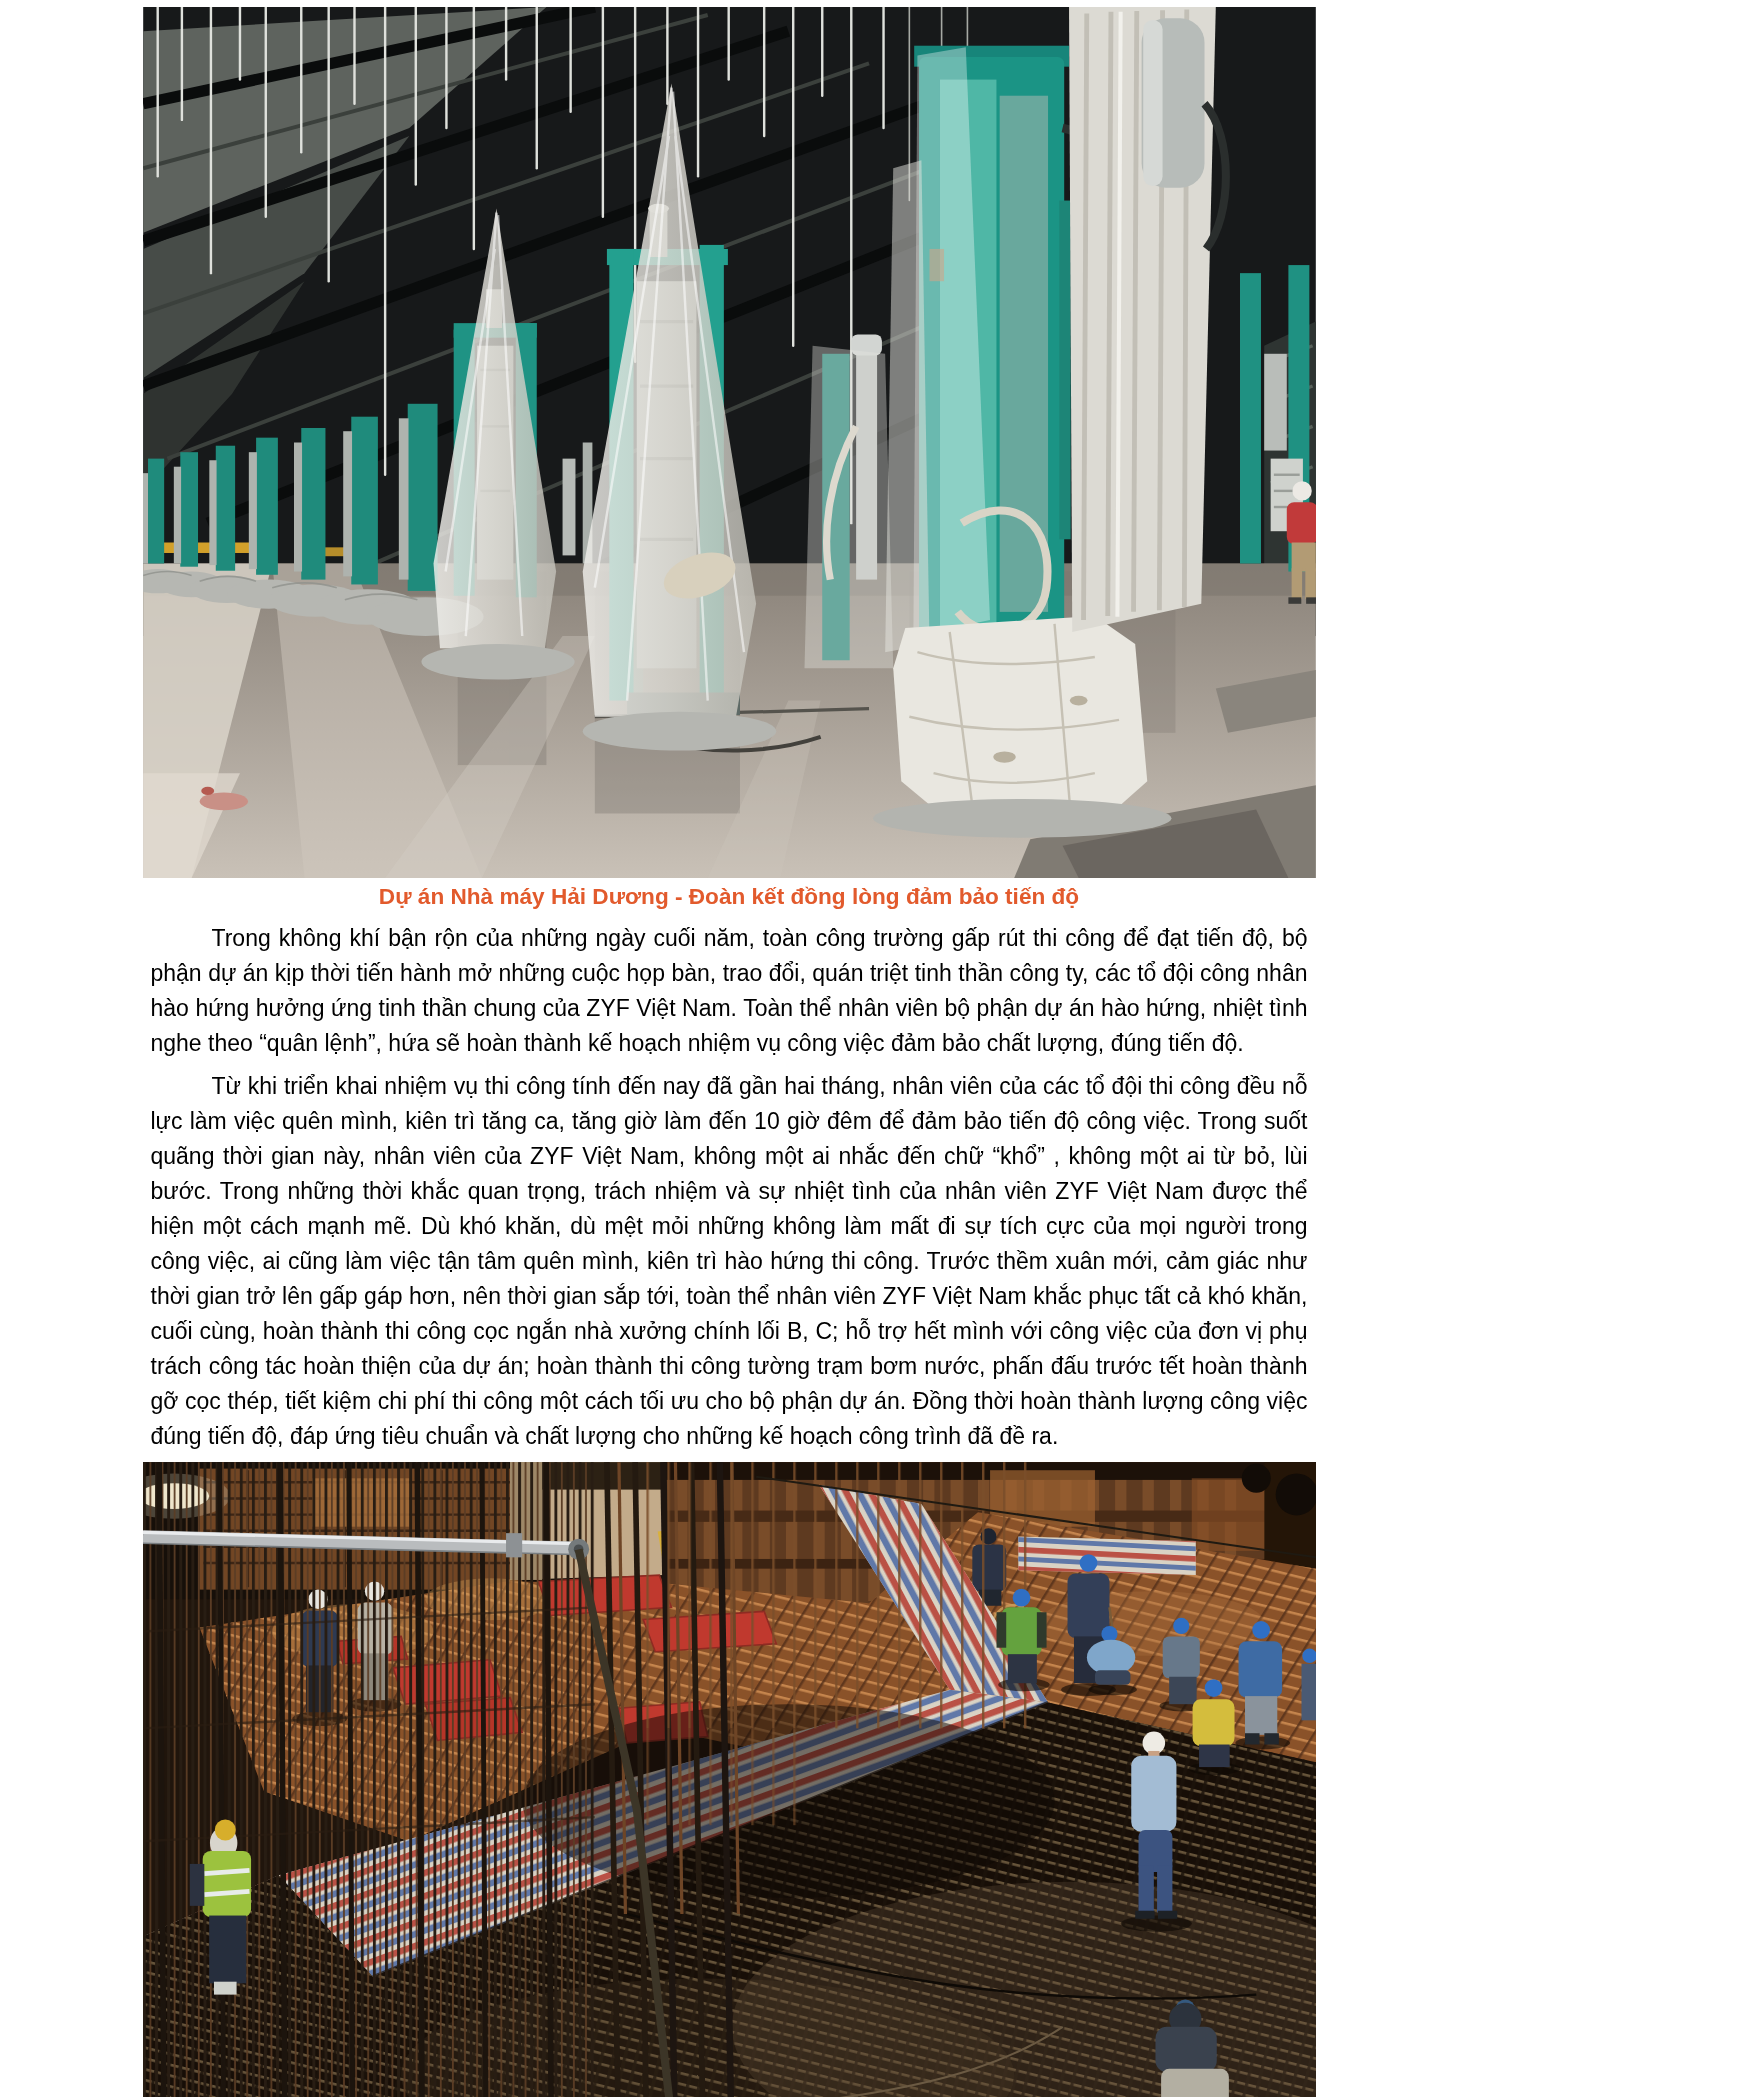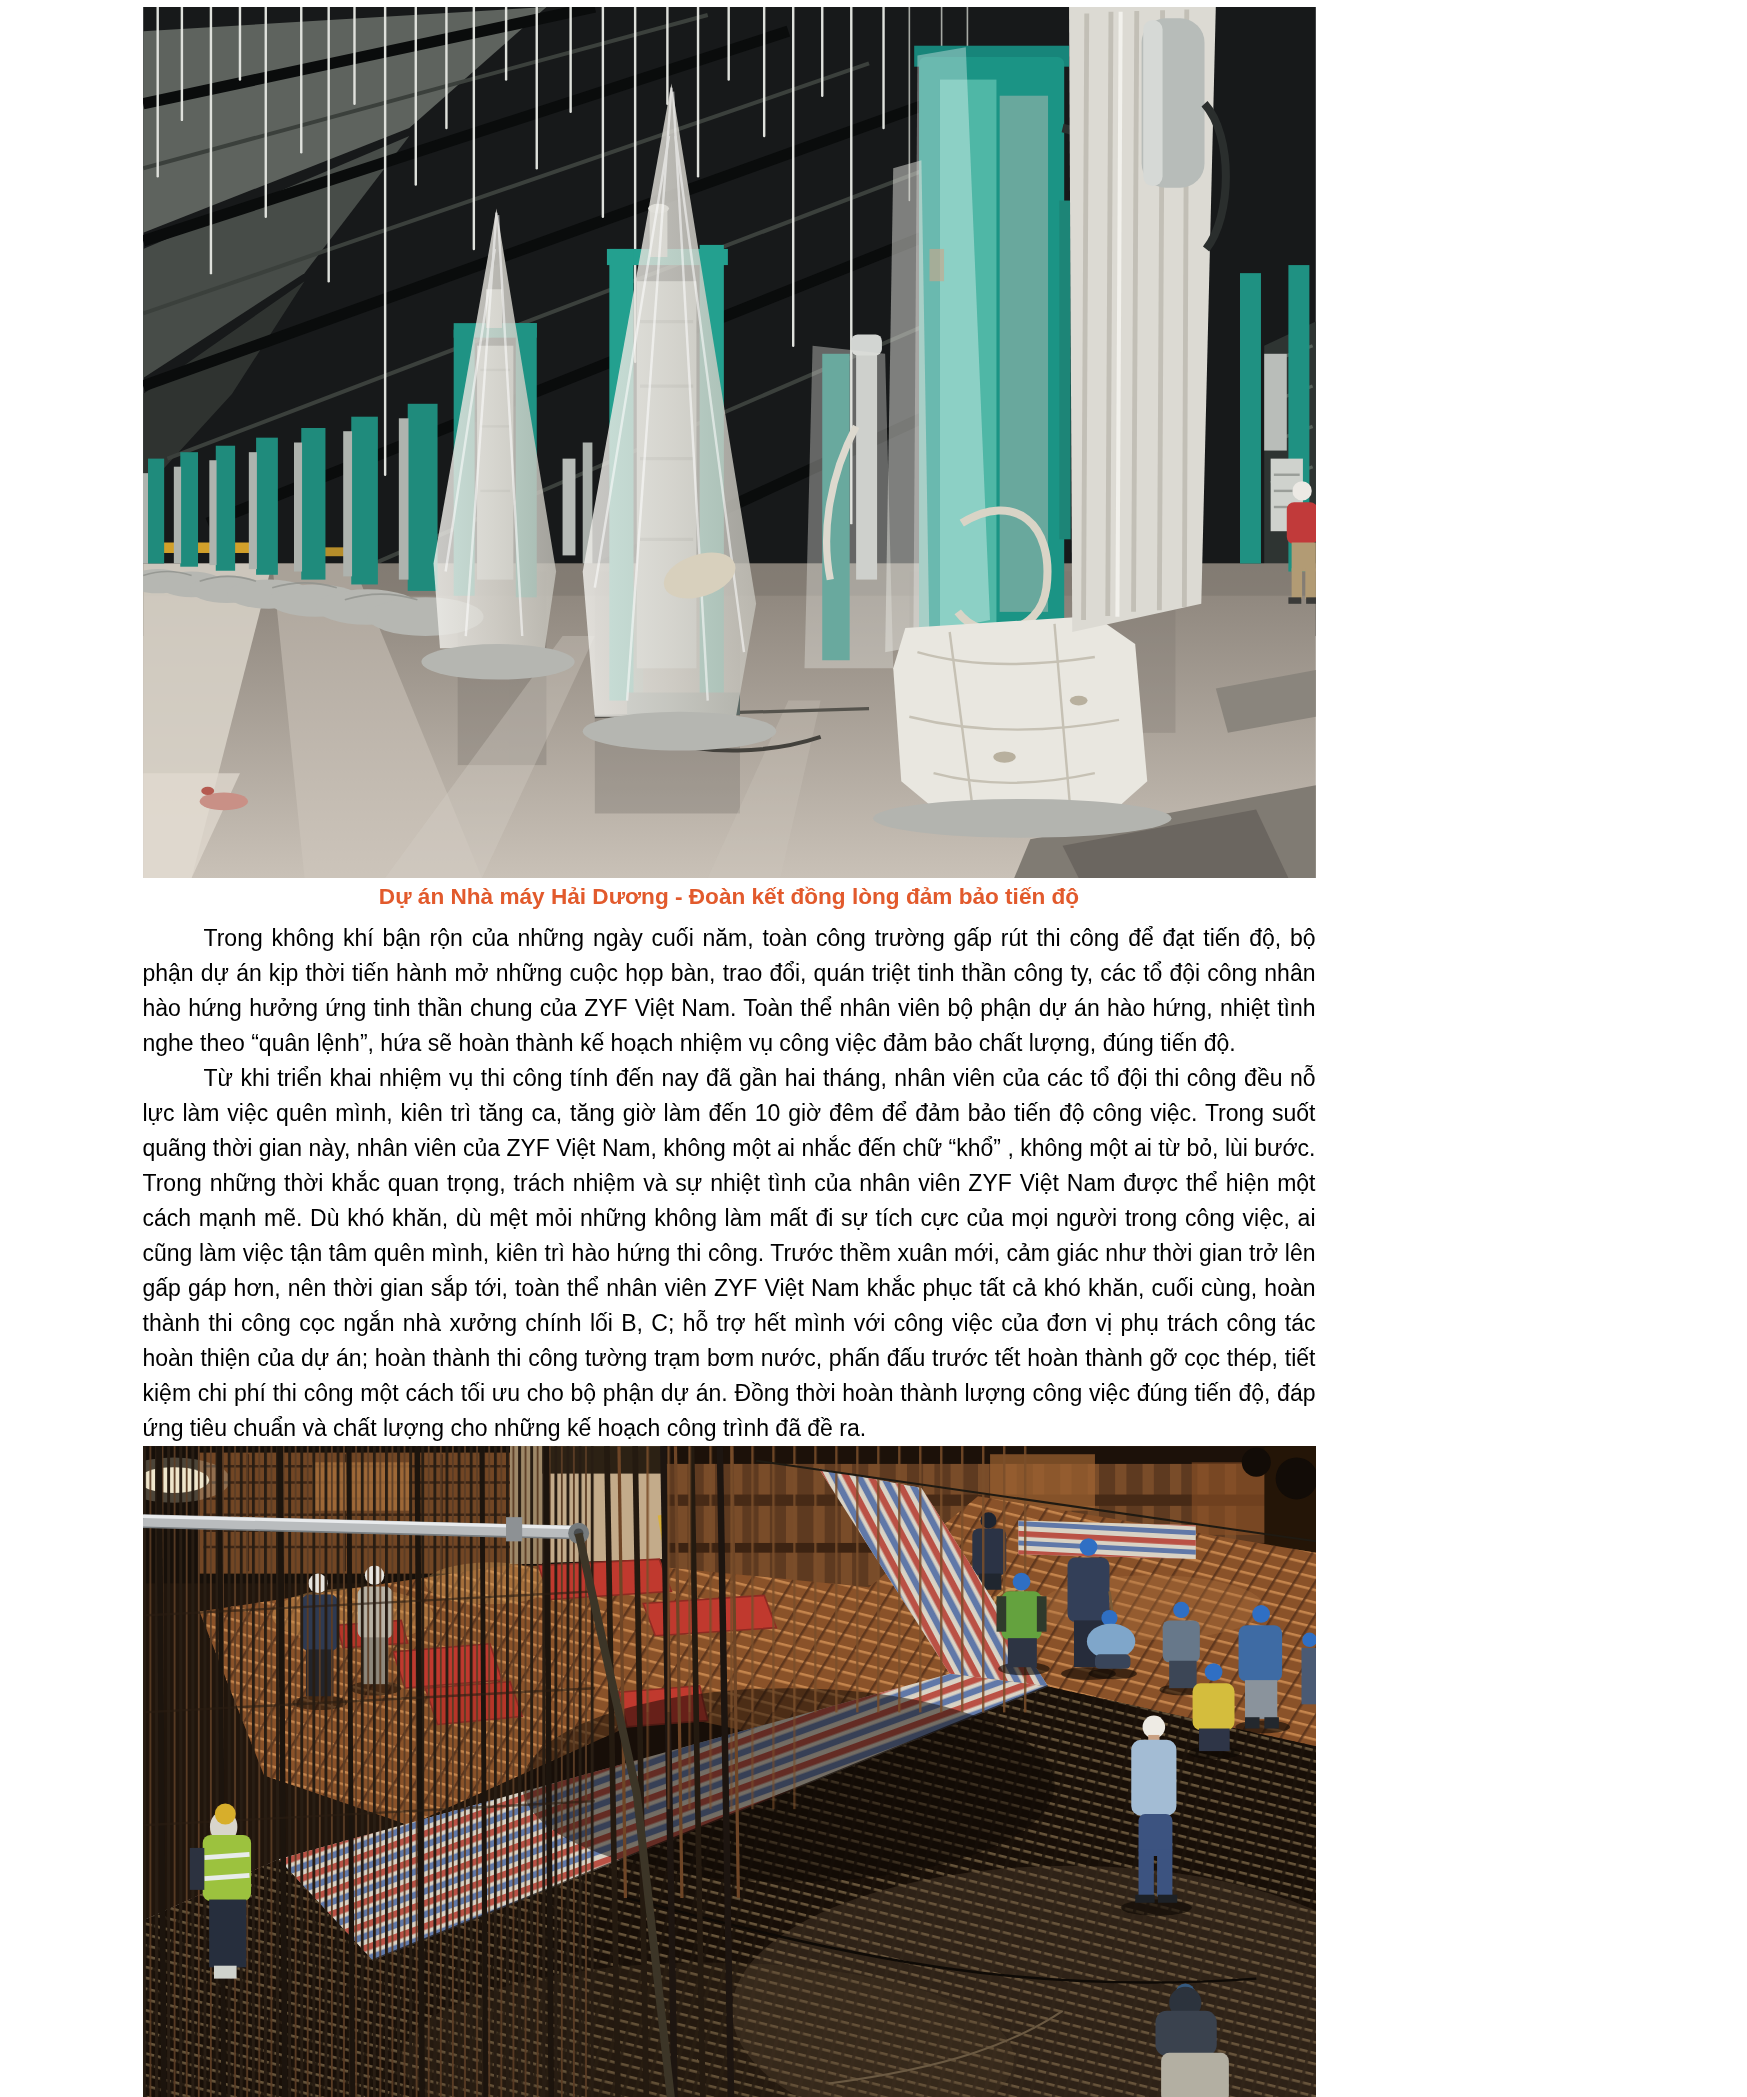--- a/index.html
+++ b/index.html
@@ -2,21 +2,21 @@
 <html style="font-size:13px"><head>
 <meta charset="utf-8">
 <style>
   html,body{margin:0;padding:0;}
   body{font-family:"Liberation Sans","DejaVu Sans",sans-serif;background:#ffffff;}
   .page{position:relative;width:1458px;height:2097px;background:#ffffff;overflow:hidden;}
   .column{width:1173px;margin:0 auto;padding-top:6.5px;}
   .photo{display:block;width:1173px;}
   .caption{margin:4.8px 0 0 0;text-align:center;font-weight:700;font-size:22.6px;line-height:29px;color:#E25A2C;}
   .body-text{margin-top:9.7px;font-size:23px;line-height:35px;text-align:justify;color:#000000;}
-  .body-text p{margin:0;text-indent:61px;}
+  .body-text p{margin:8px;text-indent:61px;}
 </style>
 </head>
 <body>
 
 <div class="page">
   <div class="column">
 
     <svg class="photo" width="1173" height="871" viewBox="0 0 1454 1080">
       <defs>
         <linearGradient id="floorG" x1="0" y1="0" x2="0" y2="1">

